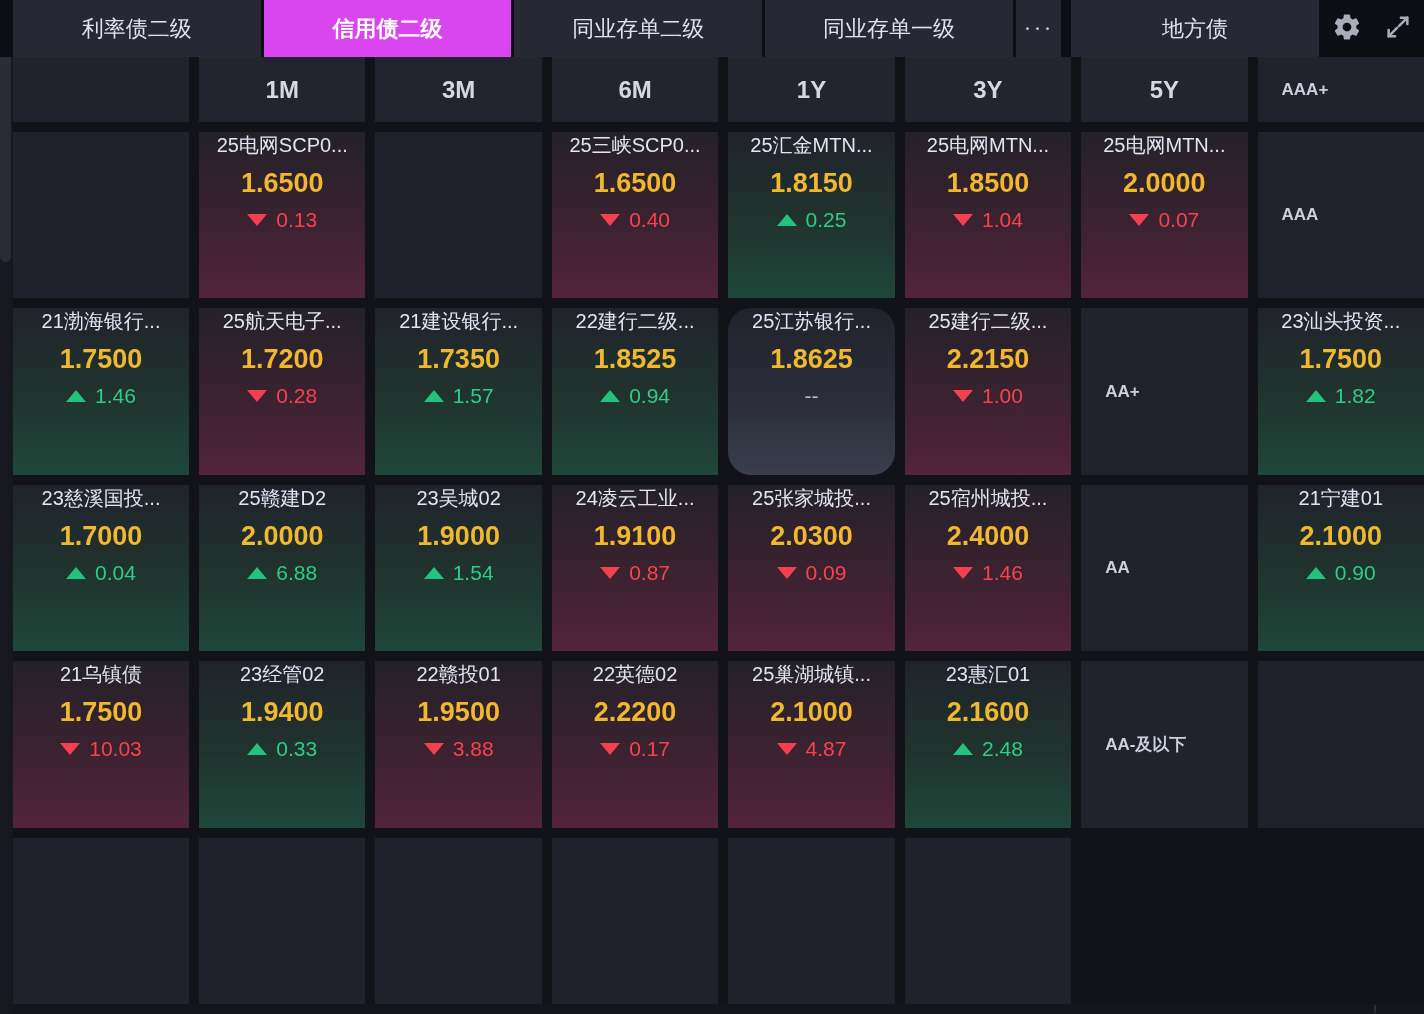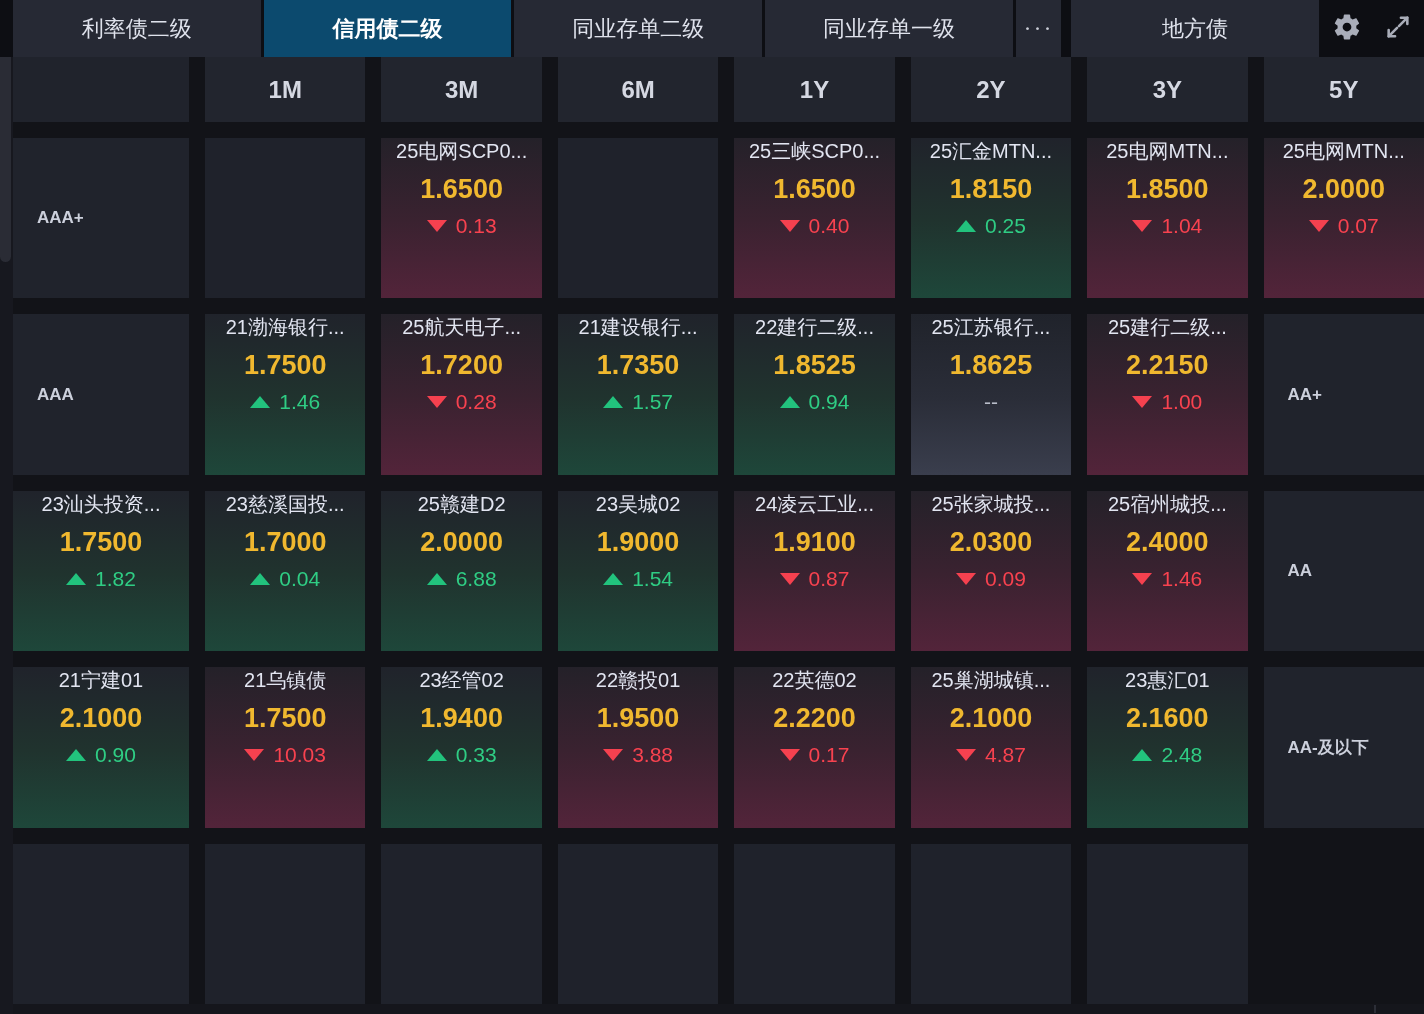--- a/index.html
+++ b/index.html
@@ -4,43 +4,43 @@
 <style>
   * { margin:0; padding:0; box-sizing:border-box; }
   html,body { width:1424px; height:1014px; overflow:hidden; background:#0d0e13;
     font-family:"Liberation Sans","DejaVu Sans",sans-serif; }
   .app { position:relative; width:1424px; height:1014px; background:#0d0e13; }
 
   
   .tabbar { display:flex; align-items:stretch; height:57px; background:#0d0e13; padding-left:13px;font-family:Liberation Serif, serif; }
   .tab { width:252px; display:flex; align-items:center; justify-content:center;
     background:#262934; color:#dfe2ec; font-size:22px; margin-right:3px; cursor:pointer; }
-  .tab.active { background:#0c4a6e; color:#ffffff; font-weight:bold; }
+  .tab.active { background:#d946ef; color:#ffffff; font-weight:bold; }
   .tab-more { width:46px; display:flex; align-items:center; justify-content:center;
     background:#262934; color:#c9ccd6; font-size:24px; letter-spacing:2px; margin-right:10px; }
   .tab-spacer { flex:1; }
   .iconbtn { width:52px; display:flex; align-items:center; justify-content:center; }
 
   
   .grid-wrap { position:absolute; left:13px; top:57px; width:1411px; height:947px; }
   .grid { display:grid; width:100%; height:100%;
     grid-template-columns:176px repeat(7, 1fr);
     grid-template-rows:65px repeat(5, 1fr);
-    gap:16px; background:#121318; }
+    gap:10px; background:#121318; }
   .hcell { background:#22252e; color:#d5d8e2; font-weight:bold; font-size:24px;
     display:flex; align-items:center; justify-content:center; }
   .corner { background:#20232c; }
   .rlabel { background:#20232c; color:#ccd0dc; font-weight:bold; font-size:17px;
     display:flex; align-items:center; padding-left:24px; }
   .cell { display:flex; flex-direction:column; align-items:center; justify-content:flex-start;
     gap:9px; cursor:pointer; }
   .cell.empty { background:#1f222b; cursor:default; }
   .cell.up   { background:linear-gradient(180deg,#20232b 0%,#20332e 52%,#1e473a 100%); }
   .cell.down { background:linear-gradient(180deg,#242129 0%,#3a2230 52%,#53243a 100%); }
-  .cell.flat { background:linear-gradient(180deg,#20232b 0%,#2a2d38 52%,#3a3e4d 100%); }
+  .cell.flat { background:linear-gradient(180deg,#20232b 0%,#2a2d38 52%,#3a3e4d 100%);border-radius:23px; }
   .bname { color:#e2e5f1; font-size:20px; white-space:nowrap; }
   .bval { color:#f0b82f; font-size:27px; font-weight:bold; }
   .bchg { display:flex; align-items:center; gap:9px; font-size:21px; }
   .bchg.up   { color:#2fcd84; }
   .bchg.down { color:#f8424f; }
   .bchg.flat { color:#b9bdc9; }
   .tri { width:0; height:0; display:inline-block; }
   .tri.up   { border-left:10px solid transparent; border-right:10px solid transparent; border-bottom:12px solid #22c37d; }
   .tri.down { border-left:10px solid transparent; border-right:10px solid transparent; border-top:12px solid #f5414f; }
 
@@ -88,21 +88,20 @@
     <div class="left-thumb"></div>
   </div>
 
   <div class="grid-wrap">
     <div class="grid">
         <div class="hcell corner"></div>
         <div class="hcell">1M</div>
         <div class="hcell">3M</div>
         <div class="hcell">6M</div>
         <div class="hcell">1Y</div>
-        <div class="hcell">2Y</div>
         <div class="hcell">3Y</div>
         <div class="hcell">5Y</div>
         <div class="rlabel">AAA+</div>
         <div class="cell empty"></div>
         <div class="cell down">
           <div class="bname">25电网SCP0...</div>
           <div class="bval">1.6500</div>
           <div class="bchg down">
             <span class="tri down"></span>
             <span>0.13</span>

